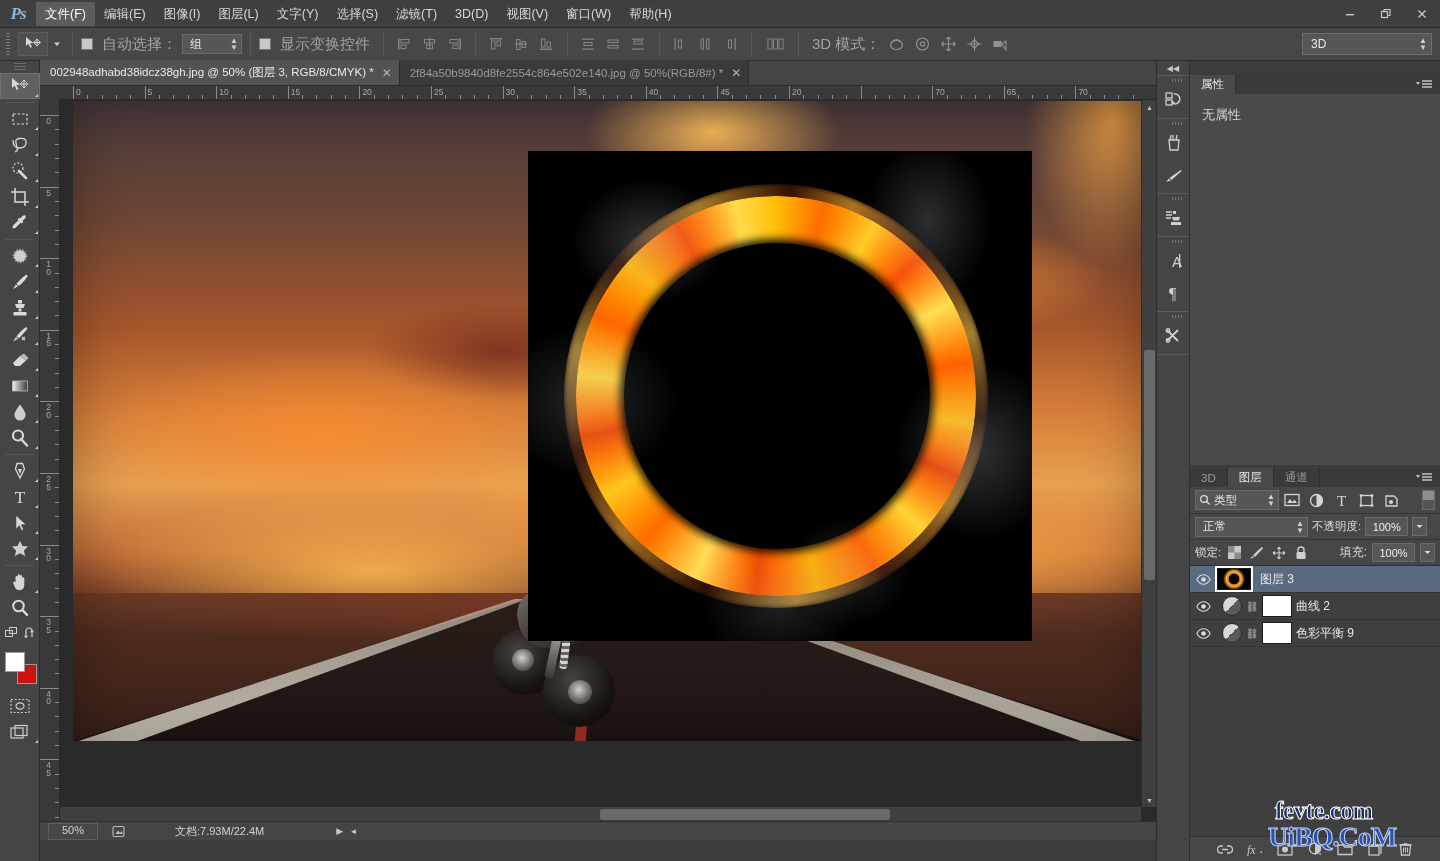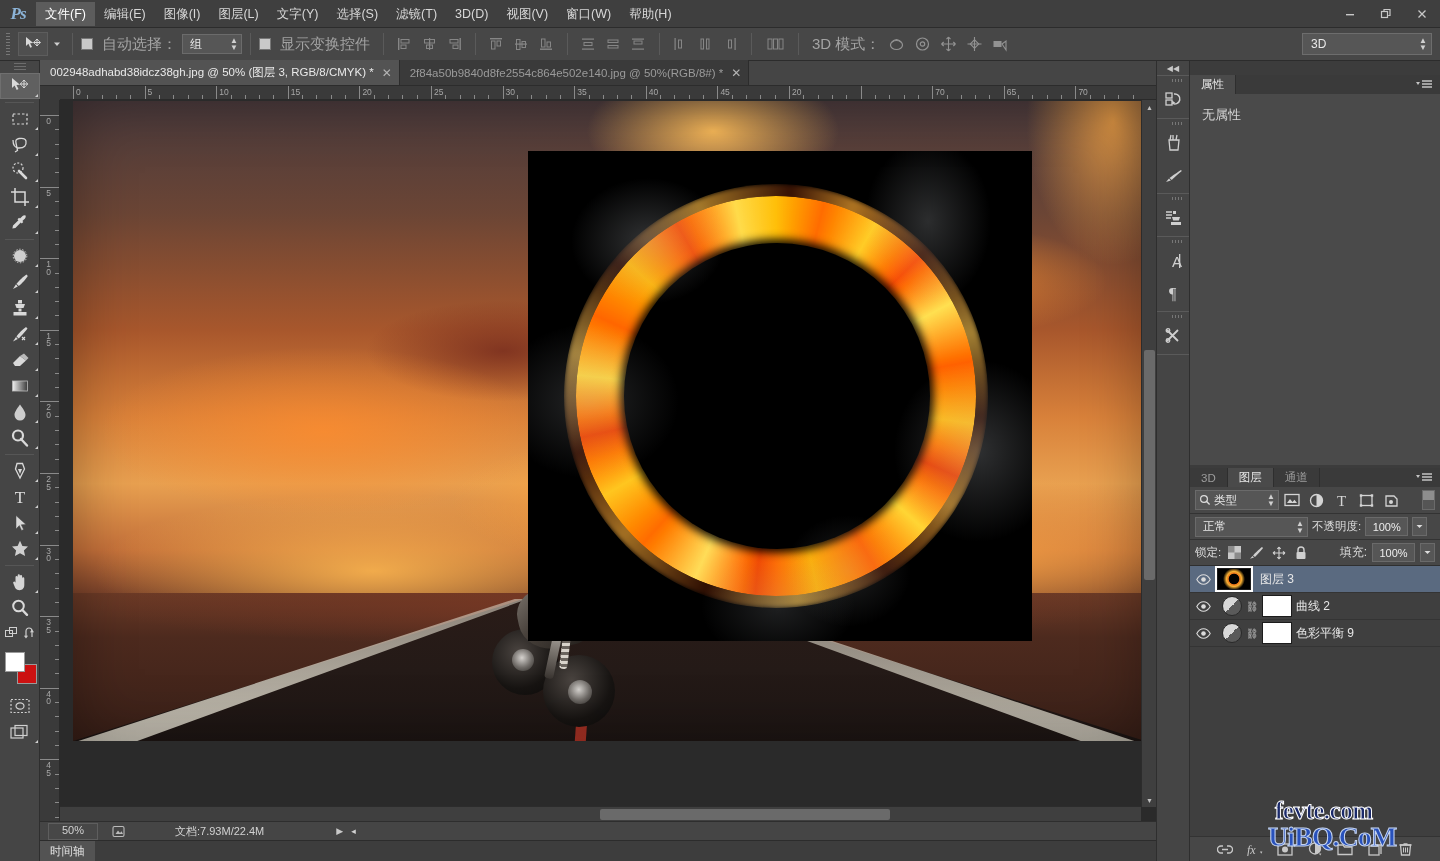--- a/index.html
+++ b/index.html
@@ -1005,23 +1005,20 @@
       <svg width="13" height="13" viewBox="0 0 13 13">
         <rect x="1" y="1.5" width="11" height="10" rx="1.5" fill="none" stroke="#bbb" stroke-width="1.1"></rect>
         <path d="M3.5 9 L6 5.5 L8 8 L9.5 6.2 L11 9z" fill="#bbb"></path>
       </svg>
     </div>
     <span class="doc-stat">文档:7.93M/22.4M</span>
     <span class="stat-arrow">▶</span>
     <span style="margin-left:8px;font-size:9px">◂</span>
   </div>
 
-  <div class="timeline-tab">
-    <div class="tl-label">时间轴</div>
-  </div>
 
   <div class="icondock">
     <div class="dock-collapse">◀◀</div>
     <div class="dock-grp">
       <div class="dock-grip"></div>
       <div class="dock-ic">
         <svg width="20" height="20" viewBox="0 0 20 20">
             <rect x="2" y="3" width="6" height="5" fill="none" stroke="#cfcfcf" stroke-width="1.3"></rect>
             <rect x="2" y="10" width="6" height="5" fill="none" stroke="#cfcfcf" stroke-width="1.3"></rect>
             <path d="M10 4 a5 5 0 1 1-2 9" fill="none" stroke="#cfcfcf" stroke-width="1.5"></path>

